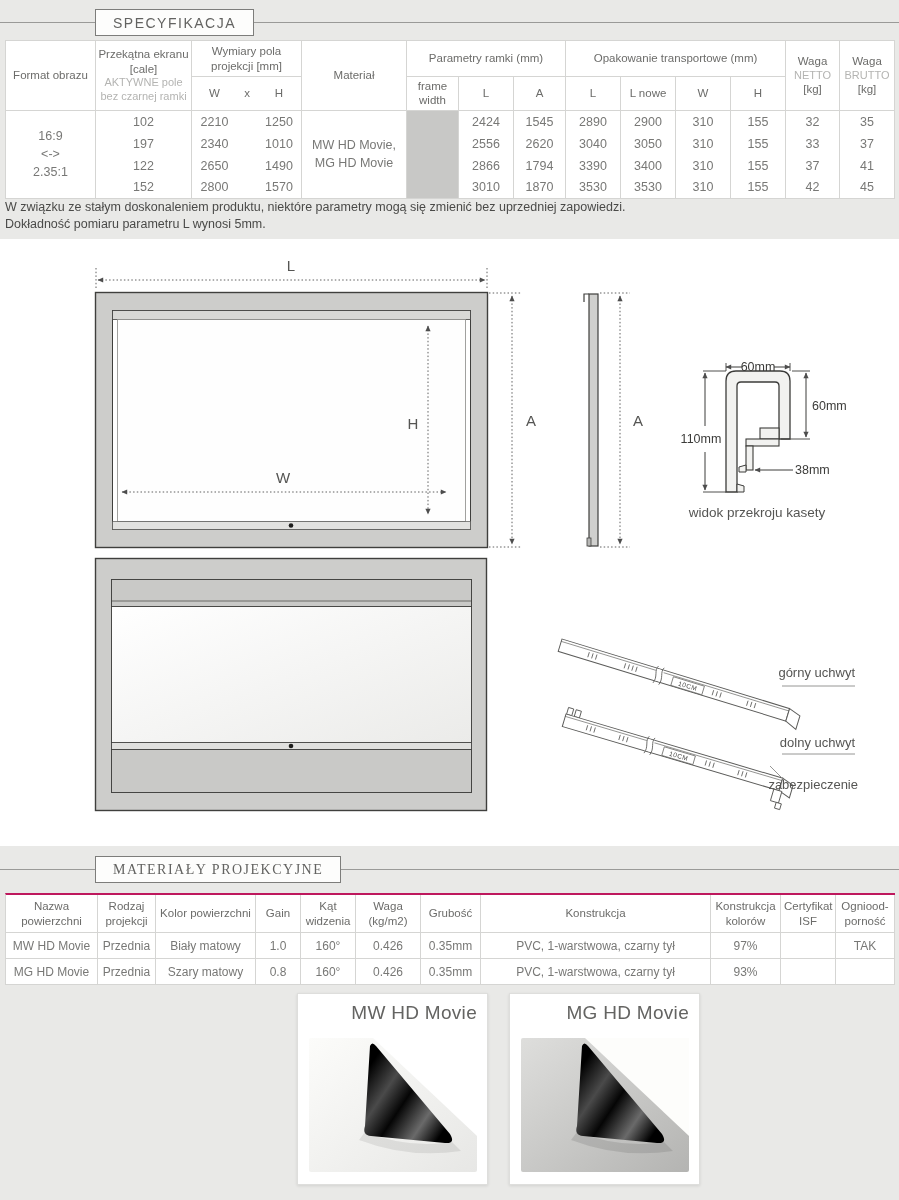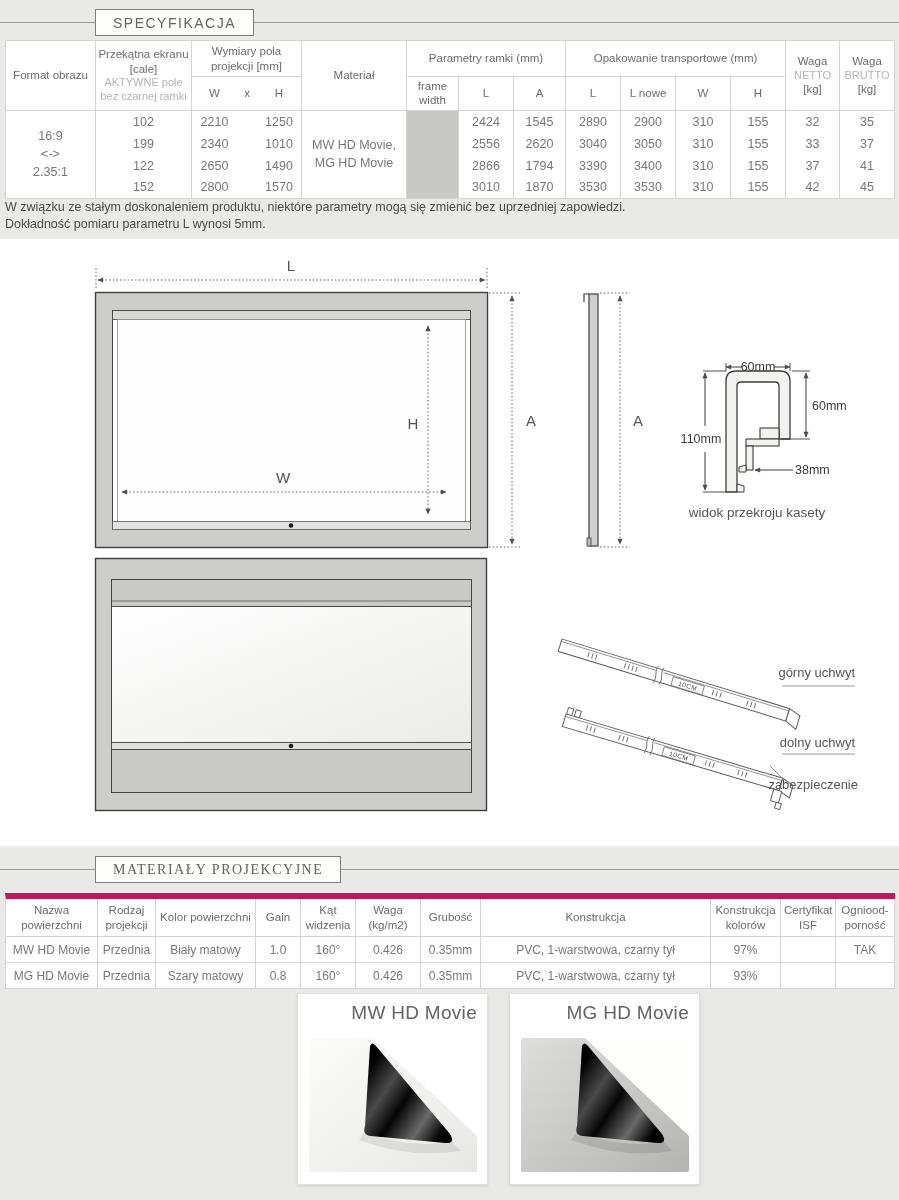--- a/index.html
+++ b/index.html
@@ -35,21 +35,21 @@
 
   
   .note { position:absolute; left:5px; top:199px; font-size:12.5px; color:#4a4a48; line-height:1.32; }
 
   
   .diagram-svg { position:absolute; left:0; top:240px; }
   svg text { font-family:"Liberation Sans", sans-serif; }
 
   
   .mat-table { position:absolute; left:5px; top:893px; width:889px;
-               border-top:6px solid #be185d; border-left:1px solid #d5d5d3; }
+               border-top:2px solid #be185d; border-left:1px solid #d5d5d3; }
   .mat-table th, .mat-table td { border-right:1px solid #d5d5d3; border-bottom:1px solid #d5d5d3;
        font-weight:normal; text-align:center; vertical-align:middle; }
   .mat-table th { font-size:11.5px; color:#6c6c6a; line-height:1.3; padding:2px 3px; }
   .mat-table td { font-size:12px; color:#787876; padding:1px 2px; }
   .mat-table tr.mh { height:38px; } .mat-table tr.mr { height:26px; }
 
   
   .card { position:absolute; top:993px; width:191px; height:192px; background:#fff;
           border:1px solid #dededc; box-shadow:0 1px 3px rgba(0,0,0,0.10); }
   #card-mw { left:297px; } #card-mg { left:509px; }
@@ -137,21 +137,21 @@
       <td>2424</td>
       <td>1545</td>
       <td>2890</td>
       <td>2900</td>
       <td>310</td>
       <td>155</td>
       <td>32</td>
       <td>35</td>
     </tr>
     <tr class="d">
-      <td>199</td>
+      <td>197</td>
       <td class="nbr">2340</td>
       <td class="nbr"></td>
       <td>1010</td>
       <td>2556</td>
       <td>2620</td>
       <td>3040</td>
       <td>3050</td>
       <td>310</td>
       <td>155</td>
       <td>33</td>

